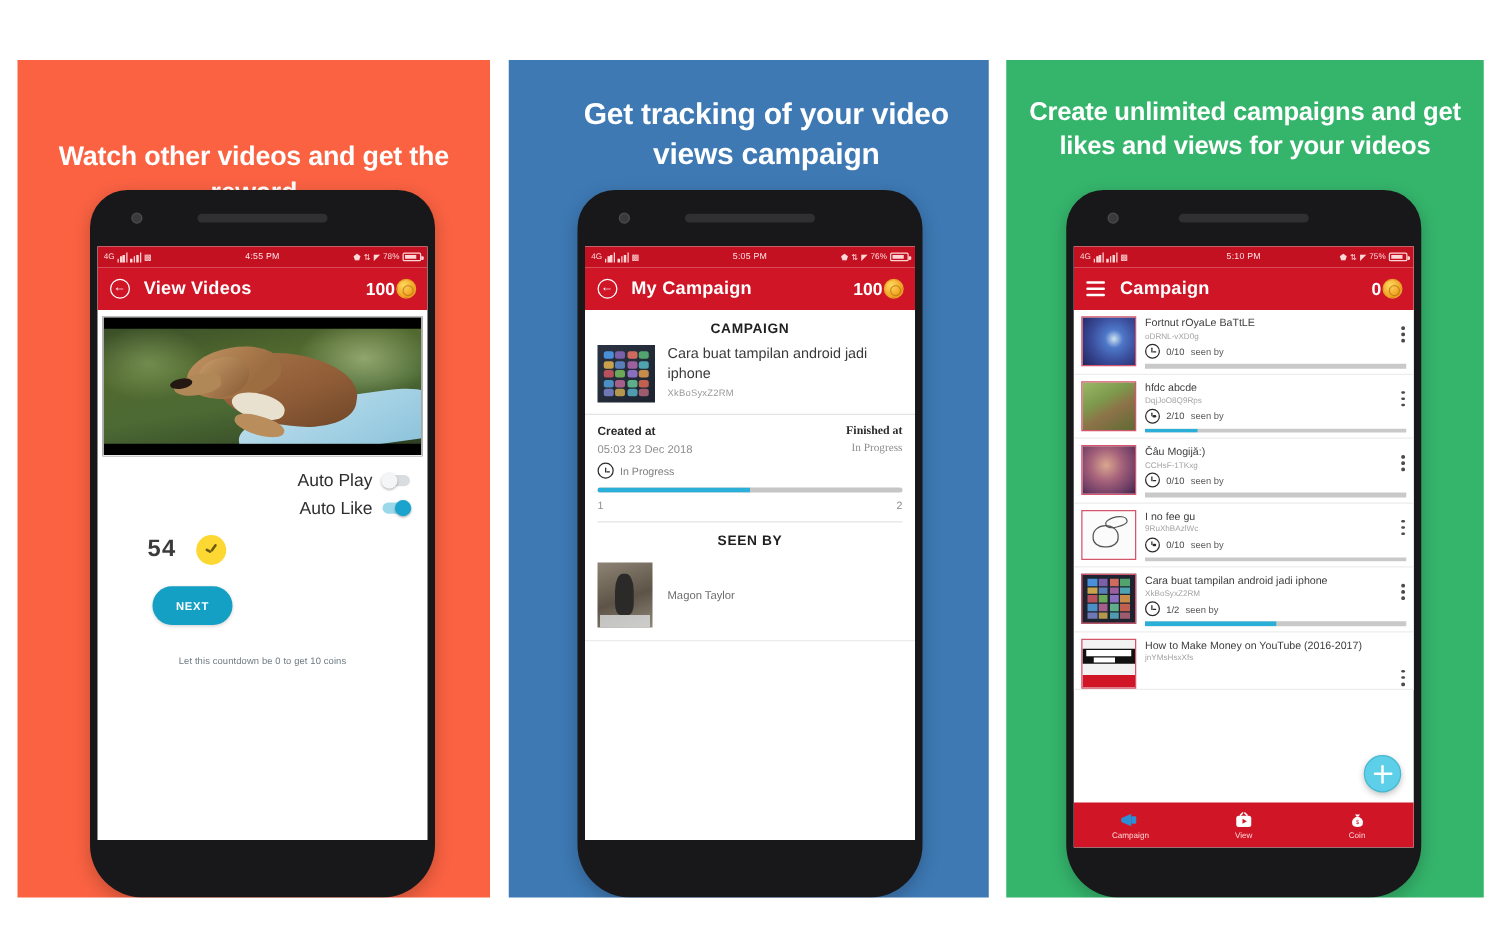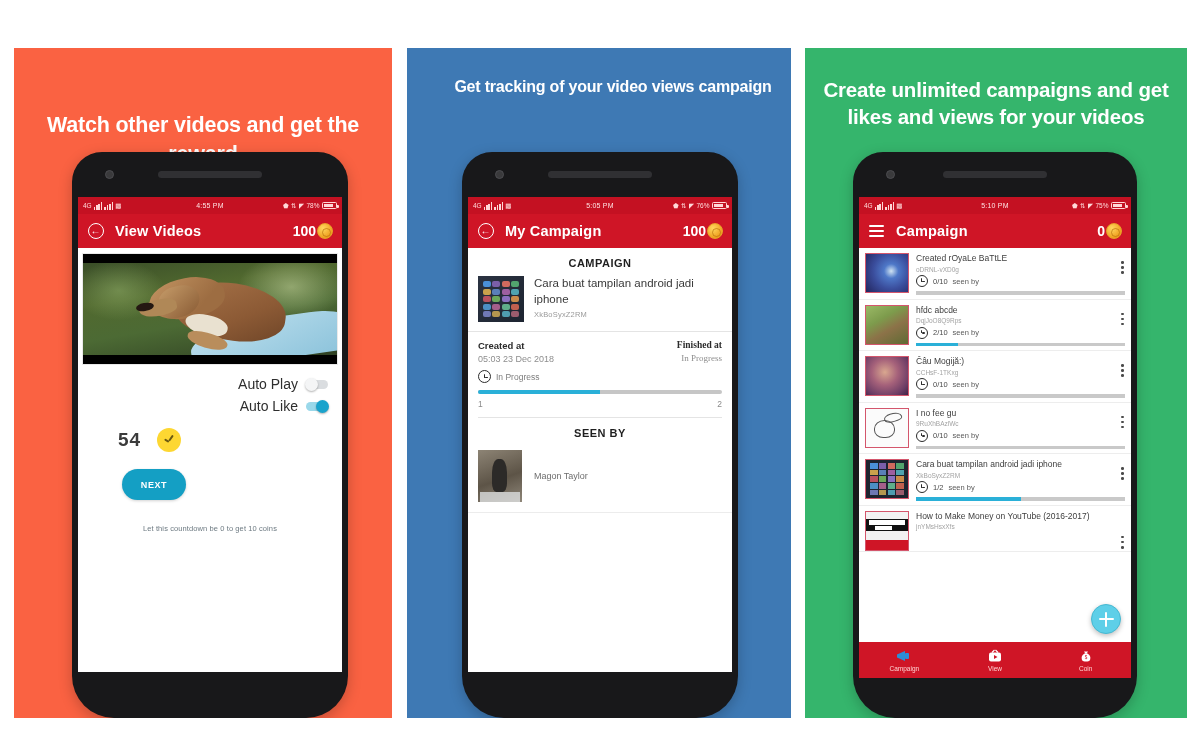--- a/index.html
+++ b/index.html
@@ -25,21 +25,21 @@
   .panel-heading {
     position: absolute; left: 0; right: 0; top: 28px;
     text-align: center;
     color: #ffffff;
     font-weight: bold;
     line-height: 1.33;
     padding: 0 12px;
     letter-spacing: -0.2px;
   }
   #panel-1 .panel-heading { font-size: 21.5px; margin-top: 35px; }
-  #panel-2 .panel-heading { font-size: 16px; padding-left: 40px; }
+  #panel-2 .panel-heading { font-size: 24px; padding-left: 40px; }
   #panel-3 .panel-heading { font-size: 20.5px; }
 
   
   .phone {
     position: absolute;
     background: #18181a;
     border-radius: 30px 30px 42px 42px;
     box-shadow: 0 4px 14px rgba(0,0,0,0.22);
     overflow: hidden;
   }
@@ -687,21 +687,21 @@
             <span class="coin-count">0</span>
             <span class="coin"></span>
           </div>
         </div>
 
         <div class="list">
 
           <div class="list-item">
             <div class="li-thumb" style="background:radial-gradient(circle at 60% 45%, #cfe3f2 0%, #4e78c8 22%, #3a4d9c 55%, #22245c 100%);"></div>
             <div class="li-body">
-              <div class="li-title">Created rOyaLe BaTtLE</div>
+              <div class="li-title">Fortnut rOyaLe BaTtLE</div>
               <div class="li-id">oDRNL-vXD0g</div>
               <div class="li-stat">
                 <span class="clock-sm"></span>
                 <span class="li-count">0/10</span>
                 <span class="li-seen">seen by</span>
               </div>
               <div class="li-bar">
                   <i style="width:0%"></i>
                 </div>
             </div>

